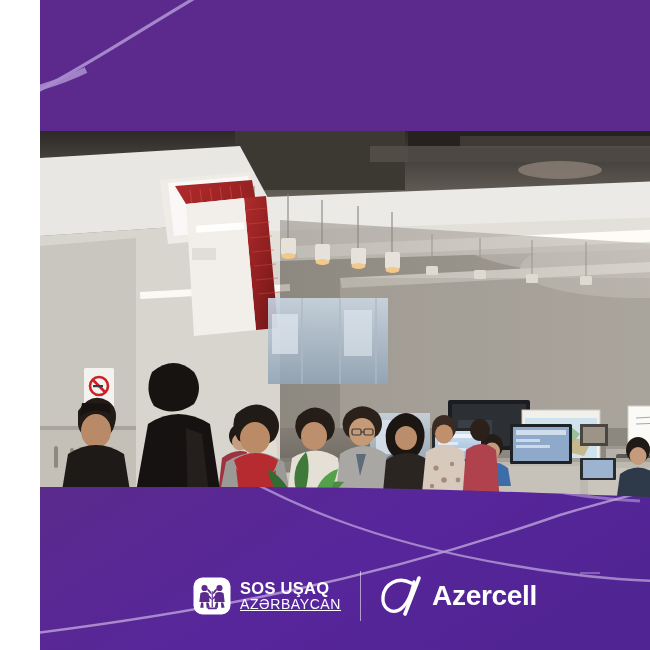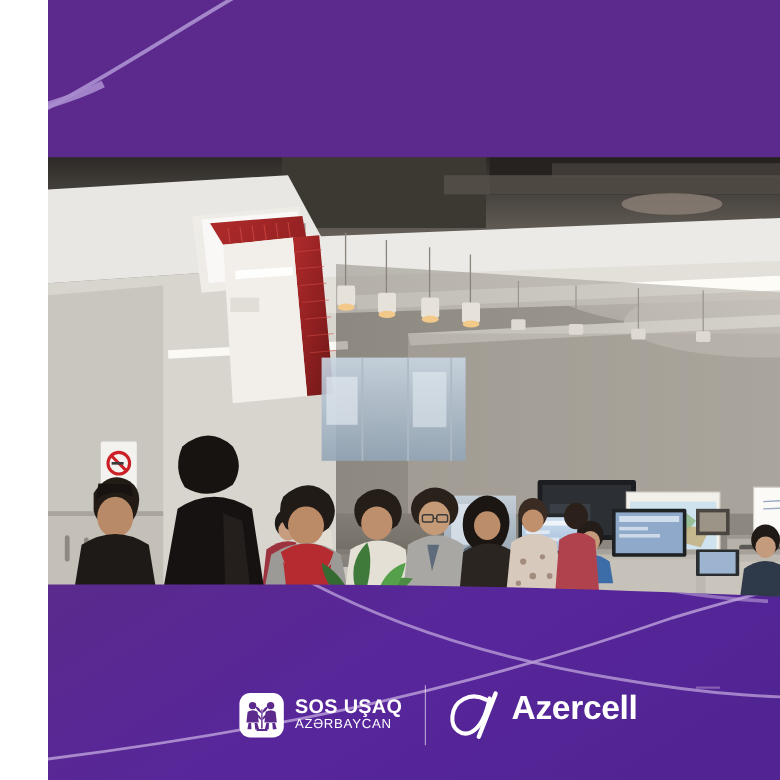--- a/index.html
+++ b/index.html
@@ -98,36 +98,37 @@
     line-height: 1.06;
     letter-spacing: 0.3px;
   }
   .sos-line1, .sos-line2 {
     font-size: 16.5px;
     font-weight: bold;
     display: block;
     white-space: nowrap;
   }
   .sos-line3 {
-    font-size: 11px;
+    font-size: 14px;
     font-weight: normal;
     display: block;
     letter-spacing: 0.6px;
     white-space: nowrap;
+    text-decoration: underline;
   }
   .divider {
     width: 1px;
     height: 50px;
     background: rgba(255,255,255,0.55);
     margin: 0 17px 0 19px;
     flex: 0 0 1px;
   }
   .azercell-logo {
     display: flex;
-    align-items: flex-start;
+    align-items: center;
     gap: 6px;
   }
   .azercell-mark {
     width: 50px;
     height: 44px;
     flex: 0 0 50px;
   }
   .azercell-word {
     color: #ffffff;
     font-size: 28px;

